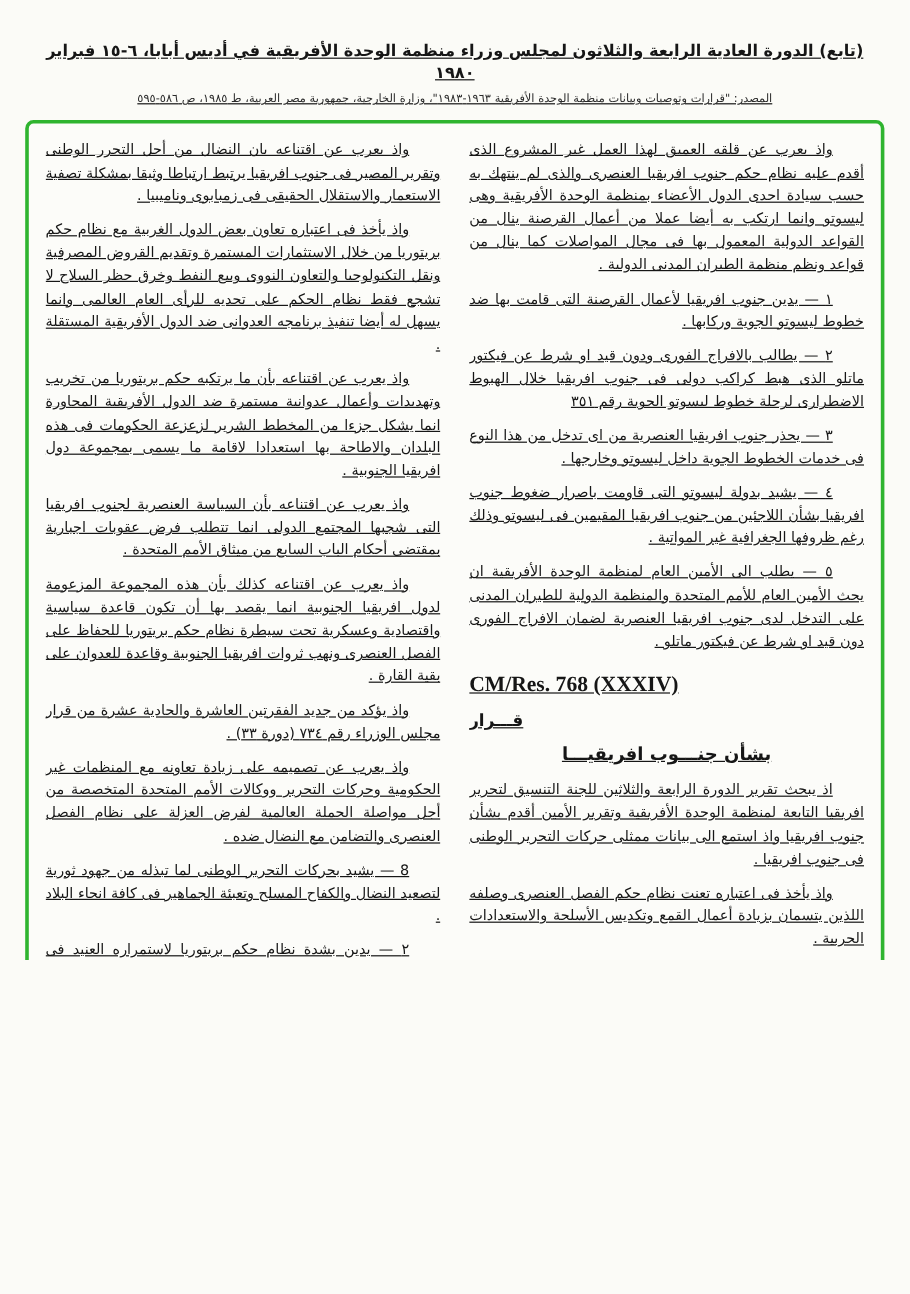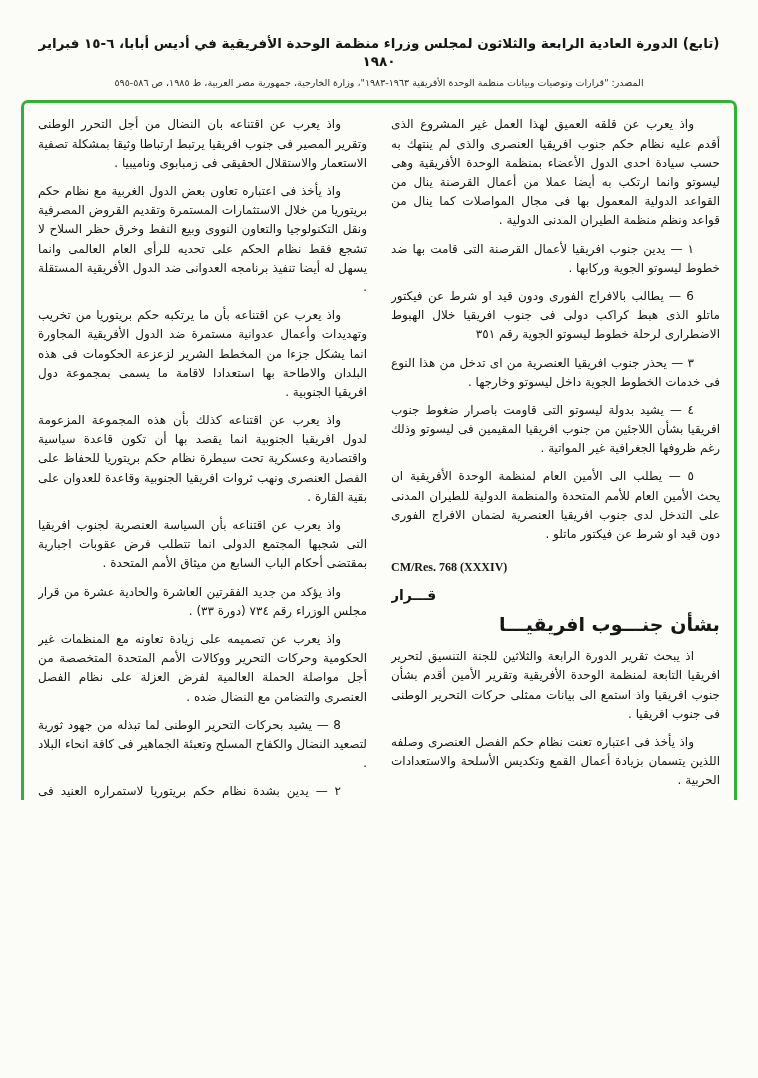--- a/index.html
+++ b/index.html
@@ -7,20 +7,21 @@
     width: 758px; height: 1078px;
     background: #fbfbf7;
     font-family: "DejaVu Sans", sans-serif;
     color: #161616;
     overflow: hidden;
   }
   .page {
     position: relative;
     width: 758px; height: 800px;
     overflow: hidden;
+    text-decoration: underline;
   }
   .header-title {
     direction: rtl;
     text-align: center;
     font-weight: bold;
     font-size: 13.5px;
     line-height: 1.35;
     margin: 34px 20px 0 20px;
   }
   .source-line {
@@ -56,35 +57,36 @@
     text-align: justify;
     font-size: 12px;
     line-height: 1.6;
     margin: 0 0 9px 0;
     text-indent: 26px;
   }
   .res-ref {
     direction: ltr;
     text-align: left;
     font-family: "Liberation Serif", serif;
-    font-size: 12px;
+    font-size: 18px;
     font-weight: bold;
     margin: 16px 0 12px 0;
   }
   .res-title {
     direction: rtl;
     text-align: left;
     font-weight: bold;
     font-size: 14px;
     margin: 4px 0 10px 0;
   }
   .res-subject {
     direction: rtl;
+    text-align: center;
     font-weight: bold;
-    font-size: 19px;
+    font-size: 15px;
     margin: 0 0 12px 0;
   }
   .page-number {
     text-align: center;
     font-size: 13px;
     margin-top: 8px;
     direction: rtl;
   }
 </style>
 </head>
@@ -95,39 +97,39 @@
   <div class="header-title">(تابع) الدورة العادية الرابعة والثلاثون لمجلس وزراء منظمة الوحدة الأفريقية في أديس أبابا، ٦-١٥ فبراير ١٩٨٠</div>
 
   <div class="source-line">المصدر: "قرارات وتوصيات وبيانات منظمة الوحدة الأفريقية ١٩٦٣-١٩٨٣"، وزارة الخارجية، جمهورية مصر العربية، ط ١٩٨٥، ص ٥٨٦-٥٩٥</div>
 
   <div class="green-frame" style="border-color: rgb(47, 180, 47);">
     <div class="columns">
 
       <div class="col">
         <p class="para">واذ يعرب عن قلقه العميق لهذا العمل غير المشروع الذى أقدم عليه نظام حكم جنوب افريقيا العنصرى والذى لم ينتهك به حسب سيادة احدى الدول الأعضاء بمنظمة الوحدة الأفريقية وهى ليسوتو وانما ارتكب به أيضا عملا من أعمال القرصنة ينال من القواعد الدولية المعمول بها فى مجال المواصلات كما ينال من قواعد ونظم منظمة الطيران المدنى الدولية .</p>
         <p class="para">١ — يدين جنوب افريقيا لأعمال القرصنة التى قامت بها ضد خطوط ليسوتو الجوية وركابها .</p>
-        <p class="para">6 — يطالب بالافراج الفورى ودون قيد او شرط عن فيكتور ماتلو الذى هبط كراكب دولى فى جنوب افريقيا خلال الهبوط الاضطرارى لرحلة خطوط ليسوتو الجوية رقم ٣٥١</p>
+        <p class="para">٢ — يطالب بالافراج الفورى ودون قيد او شرط عن فيكتور ماتلو الذى هبط كراكب دولى فى جنوب افريقيا خلال الهبوط الاضطرارى لرحلة خطوط ليسوتو الجوية رقم ٣٥١</p>
         <p class="para">٣ — يحذر جنوب افريقيا العنصرية من اى تدخل من هذا النوع فى خدمات الخطوط الجوية داخل ليسوتو وخارجها .</p>
         <p class="para">٤ — يشيد بدولة ليسوتو التى قاومت باصرار ضغوط جنوب افريقيا بشأن اللاجئين من جنوب افريقيا المقيمين فى ليسوتو وذلك رغم ظروفها الجغرافية غير المواتية .</p>
         <p class="para">٥ — يطلب الى الأمين العام لمنظمة الوحدة الأفريقية ان يحث الأمين العام للأمم المتحدة والمنظمة الدولية للطيران المدنى على التدخل لدى جنوب افريقيا العنصرية لضمان الافراج الفورى دون قيد او شرط عن فيكتور ماتلو .</p>
 
         <p class="res-ref">CM/Res. 768 (XXXIV)</p>
         <p class="res-title">قـــرار</p>
         <p class="res-subject">بشأن جنـــوب افريقيـــا</p>
 
         <p class="para">اذ يبحث تقرير الدورة الرابعة والثلاثين للجنة التنسيق لتحرير افريقيا التابعة لمنظمة الوحدة الأفريقية وتقرير الأمين أقدم بشأن جنوب افريقيا واذ استمع الى بيانات ممثلى حركات التحرير الوطنى فى جنوب افريقيا .</p>
         <p class="para">واذ يأخذ فى اعتباره تعنت نظام حكم الفصل العنصرى وصلفه اللذين يتسمان بزيادة أعمال القمع وتكديس الأسلحة والاستعدادات الحربية .</p>
       </div>
 
       <div class="col">
         <p class="para">واذ يعرب عن اقتناعه بان النضال من أجل التحرر الوطنى وتقرير المصير فى جنوب افريقيا يرتبط ارتباطا وثيقا بمشكلة تصفية الاستعمار والاستقلال الحقيقى فى زمبابوى وناميبيا .</p>
         <p class="para">واذ يأخذ فى اعتباره تعاون بعض الدول الغربية مع نظام حكم بريتوريا من خلال الاستثمارات المستمرة وتقديم القروض المصرفية ونقل التكنولوجيا والتعاون النووى وبيع النفط وخرق حظر السلاح لا تشجع فقط نظام الحكم على تحديه للرأى العام العالمى وانما يسهل له أيضا تنفيذ برنامجه العدوانى ضد الدول الأفريقية المستقلة .</p>
         <p class="para">واذ يعرب عن اقتناعه بأن ما يرتكبه حكم بريتوريا من تخريب وتهديدات وأعمال عدوانية مستمرة ضد الدول الأفريقية المجاورة انما يشكل جزءا من المخطط الشرير لزعزعة الحكومات فى هذه البلدان والاطاحة بها استعدادا لاقامة ما يسمى بمجموعة دول افريقيا الجنوبية .</p>
+        <p class="para">واذ يعرب عن اقتناعه بأن السياسة العنصرية لجنوب افريقيا التى شجبها المجتمع الدولى انما تتطلب فرض عقوبات اجبارية بمقتضى أحكام الباب السابع من ميثاق الأمم المتحدة .</p>
         <p class="para">واذ يعرب عن اقتناعه كذلك بأن هذه المجموعة المزعومة لدول افريقيا الجنوبية انما يقصد بها أن تكون قاعدة سياسية واقتصادية وعسكرية تحت سيطرة نظام حكم بريتوريا للحفاظ على الفصل العنصرى ونهب ثروات افريقيا الجنوبية وقاعدة للعدوان على بقية القارة .</p>
-        <p class="para">واذ يعرب عن اقتناعه بأن السياسة العنصرية لجنوب افريقيا التى شجبها المجتمع الدولى انما تتطلب فرض عقوبات اجبارية بمقتضى أحكام الباب السابع من ميثاق الأمم المتحدة .</p>
         <p class="para">واذ يؤكد من جديد الفقرتين العاشرة والحادية عشرة من قرار مجلس الوزراء رقم ٧٣٤ (دورة ٣٣) .</p>
         <p class="para">واذ يعرب عن تصميمه على زيادة تعاونه مع المنظمات غير الحكومية وحركات التحرير ووكالات الأمم المتحدة المتخصصة من أجل مواصلة الحملة العالمية لفرض العزلة على نظام الفصل العنصرى والتضامن مع النضال ضده .</p>
         <p class="para">8 — يشيد بحركات التحرير الوطنى لما تبذله من جهود ثورية لتصعيد النضال والكفاح المسلح وتعبئة الجماهير فى كافة انحاء البلاد .</p>
         <p class="para">٢ — يدين بشدة نظام حكم بريتوريا لاستمراره العنيد فى انتهاج سياسة الفصل العنصرى واقامة البانتوستانات واعمال الارهاب والقمع وحملات الاعتقال والقبض الجماعية والاغتيالات .</p>
         <p class="para">٣ — يدين بشدة نظام حكم بريتوريا بسبب حكم الاعدام الذى اصدره على جيمس دانيال مانو المناضل وعضو</p>
       </div>
 
     </div>
   </div>
 

